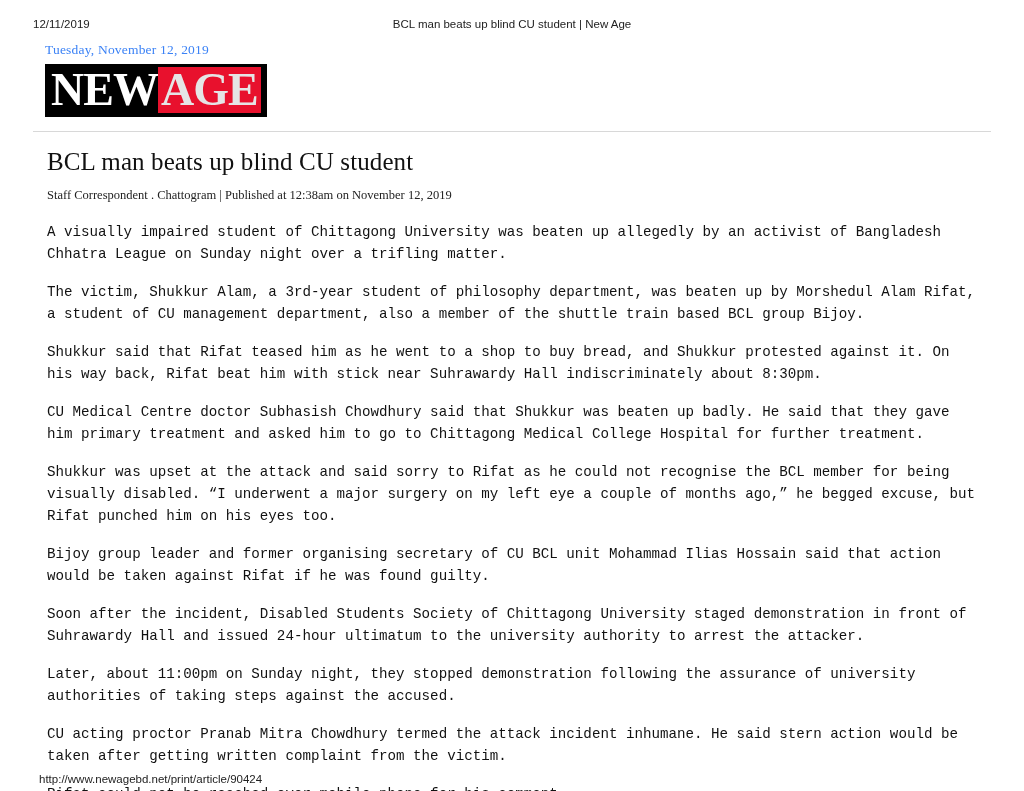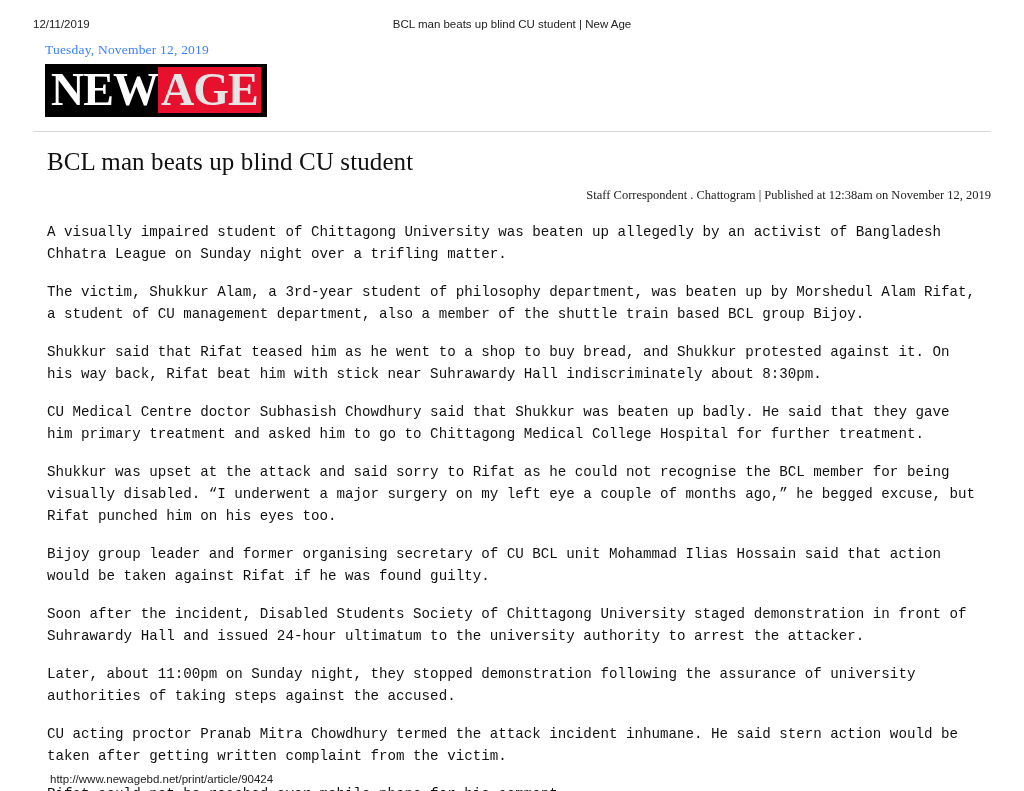--- a/index.html
+++ b/index.html
@@ -49,21 +49,21 @@
     position: absolute;
     bottom: 18px;
     left: 0;
     width: 1024px;
     font-family: "Liberation Sans", sans-serif;
     font-size: 11.5px;
     color: #222;
   }
   .print-footer .pf-url {
     position: absolute;
-    left: 50px;
+    left: 39px;
     top: 0;
     white-space: nowrap;
   }
   .print-footer .pf-page {
     position: absolute;
     right: 33px;
     top: 16px;
     white-space: nowrap;
   }
 
@@ -114,21 +114,20 @@
     font-size: 25px;
     font-weight: normal;
     margin: 16px 0 0 14px;
     letter-spacing: .1px;
     color: #111;
   }
   .byline {
     font-size: 12.5px;
     margin: 12px 0 0 14px;
     color: #222;
-    text-align: right;
   }
 
   .article {
     margin: 18px 0 0 14px;
     width: 930px;
   }
   .article p {
     font-size: 14.2px;
     line-height: 1.55;
     margin: 0 0 16px 0;

